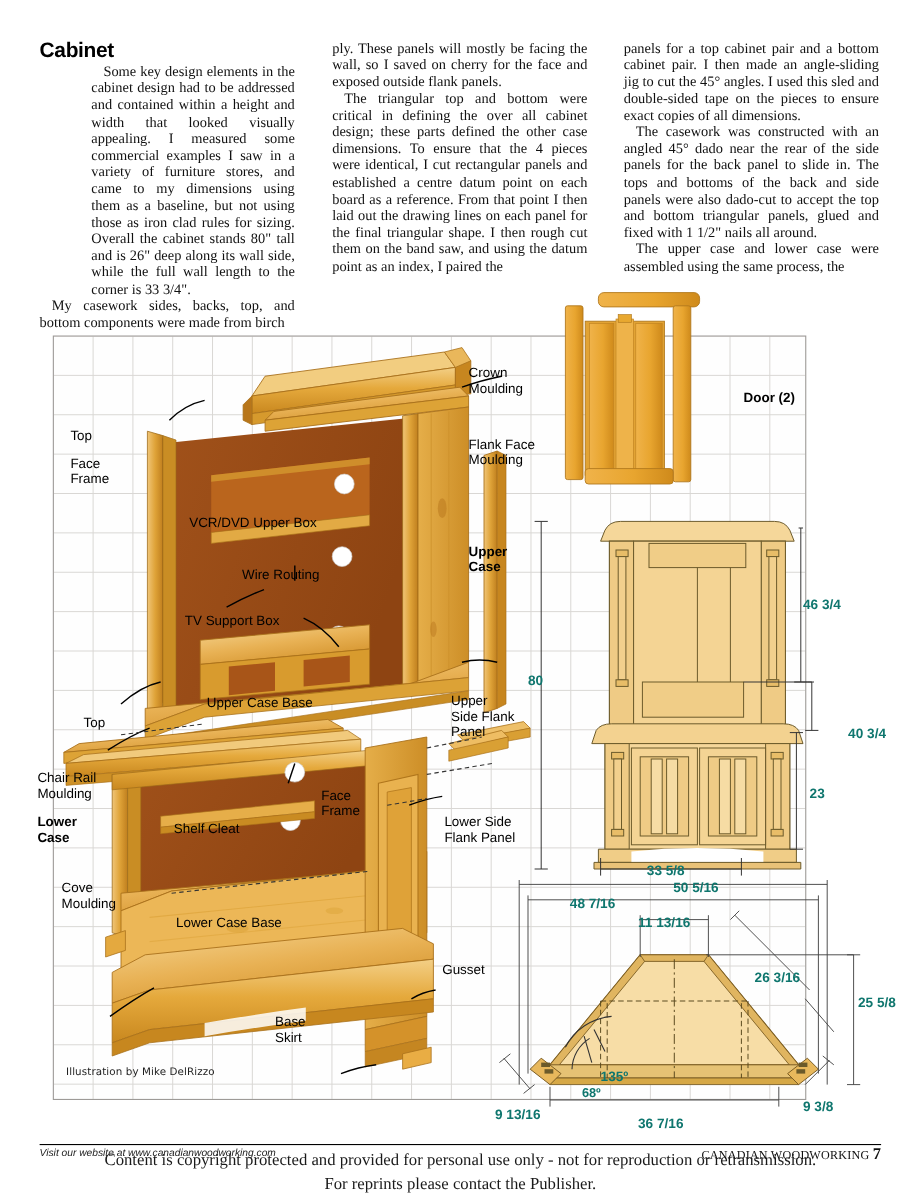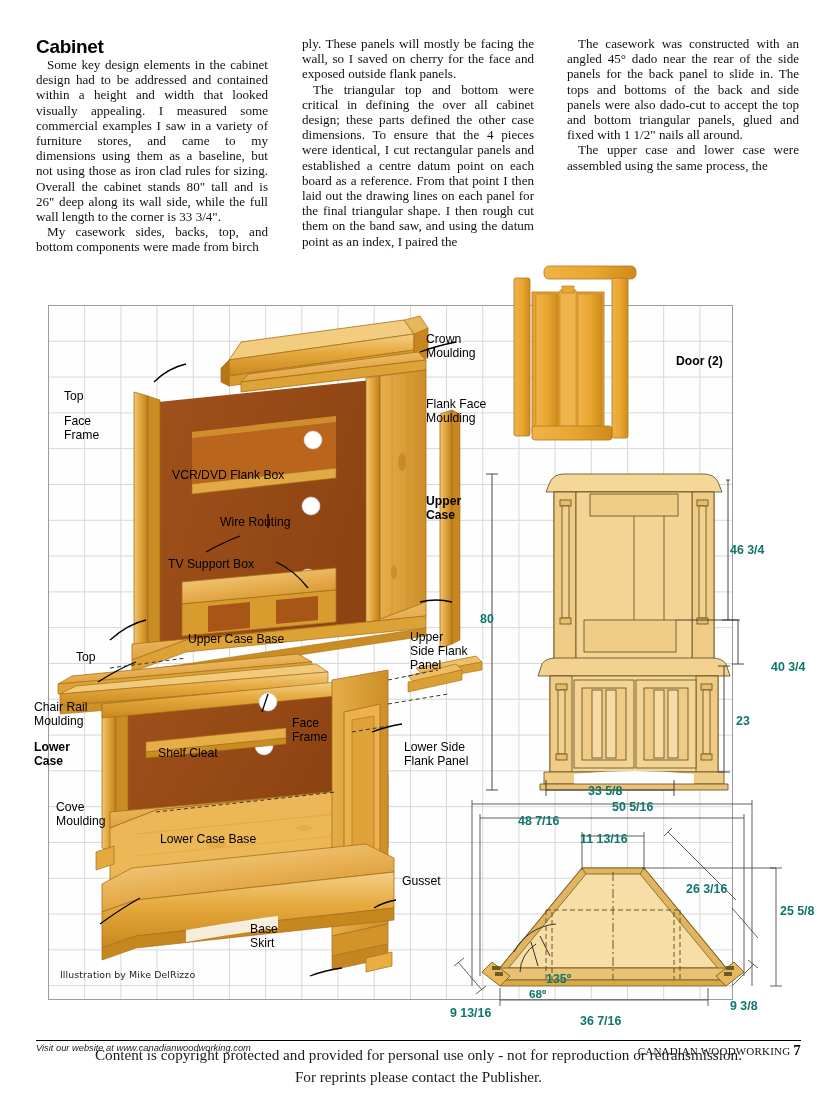--- a/index.html
+++ b/index.html
@@ -22,21 +22,21 @@
     font-family: "Liberation Sans", sans-serif;
     font-weight: bold; font-size: 19px; color: #000;
     margin: 4px 0 3px 0; letter-spacing: -0.3px;
     position: absolute; left: 36px; top: 32px;
   }
   .para {
     font-size: 13.1px; line-height: 15.2px; text-align: justify;
     color: #111; margin: 0; text-indent: 11px;
     -webkit-hyphens: none; hyphens: none;
   }
-  #col1 .para.first { text-indent: 11px; }
+  #col1 .para.first { text-indent: 11px; margin-left: 47px; }
   #col1 { top: 57px; }
 
   
   #illus {
     position: absolute; left: 36px; top: 272px;
     width: 765px; height: 752px;
   }
   #grid {
     position: absolute; left: 12px; top: 33px;
     width: 685px; height: 695px;
@@ -109,20 +109,21 @@
     <p class="para first">Some key design elements in the cabinet design had to be addressed and contained within a height and width that looked visually appealing. I measured some commercial examples I saw in a variety of furniture stores, and came to my dimensions using them as a baseline, but not using those as iron clad rules for sizing. Overall the cabinet stands 80" tall and is 26" deep along its wall side, while the full wall length to the corner is 33 3/4".</p>
     <p class="para">My casework sides, backs, top, and bottom components were made from birch</p>
   </div>
 
   <div class="col" id="col2">
     <p class="para" style="text-indent:0">ply. These panels will mostly be facing the wall, so I saved on cherry for the face and exposed outside flank panels.</p>
     <p class="para">The triangular top and bottom were critical in defining the over all cabinet design; these parts defined the other case dimensions. To ensure that the 4 pieces were identical, I cut rectangular panels and established a centre datum point on each board as a reference. From that point I then laid out the drawing lines on each panel for the final triangular shape. I then rough cut them on the band saw, and using the datum point as an index, I paired the</p>
   </div>
 
   <div class="col" id="col3">
+    <p class="para" style="text-indent:0">panels for a top cabinet pair and a bottom cabinet pair. I then made an angle-sliding jig to cut the 45° angles. I used this sled and double-sided tape on the pieces to ensure exact copies of all dimensions.</p>
     <p class="para">The casework was constructed with an angled 45° dado near the rear of the side panels for the back panel to slide in. The tops and bottoms of the back and side panels were also dado-cut to accept the top and bottom triangular panels, glued and fixed with 1 1/2" nails all around.</p>
     <p class="para">The upper case and lower case were assembled using the same process, the</p>
   </div>
 </div>
 
 <div id="illus">
 
   <div id="grid"></div>
 
   <svg class="svglayer" viewBox="0 0 765 752" xmlns="http://www.w3.org/2000/svg">
@@ -300,21 +301,21 @@
     </g>
   </svg>
 
   <div class="lbl" style="left:28px; top:117px;">Top</div>
   <div class="lbl" style="left:28px; top:142px;">Face
 Frame</div>
   <div class="lbl" style="left:390px; top:60px;">Crown
 Moulding</div>
   <div class="lbl" style="left:390px; top:125px;">Flank Face
 Moulding</div>
-  <div class="lbl" style="left:136px; top:196px;">VCR/DVD Flank Box</div>
+  <div class="lbl" style="left:136px; top:196px;">VCR/DVD Upper Box</div>
   <div class="lbl" style="left:184px; top:243px;">Wire Routing</div>
   <div class="lbl" style="left:132px; top:285px;">TV Support Box</div>
   <div class="lbl" style="left:152px; top:360px;">Upper Case Base</div>
   <div class="lbl bold" style="left:390px; top:222px;">Upper
 Case</div>
   <div class="lbl" style="left:374px; top:358px;">Upper
 Side Flank
 Panel</div>
   <div class="lbl" style="left:40px; top:378px;">Top</div>
   <div class="lbl" style="left:-2px; top:428px;">Chair Rail

